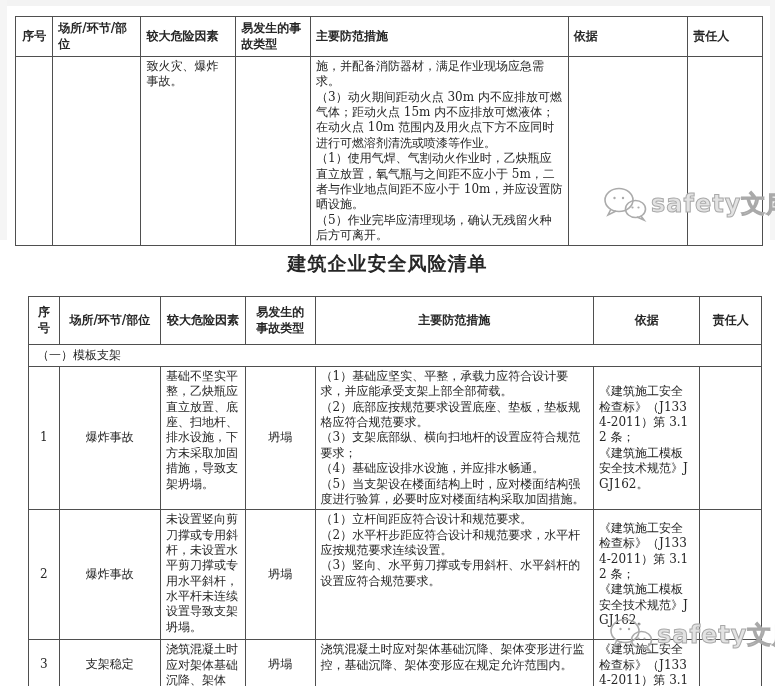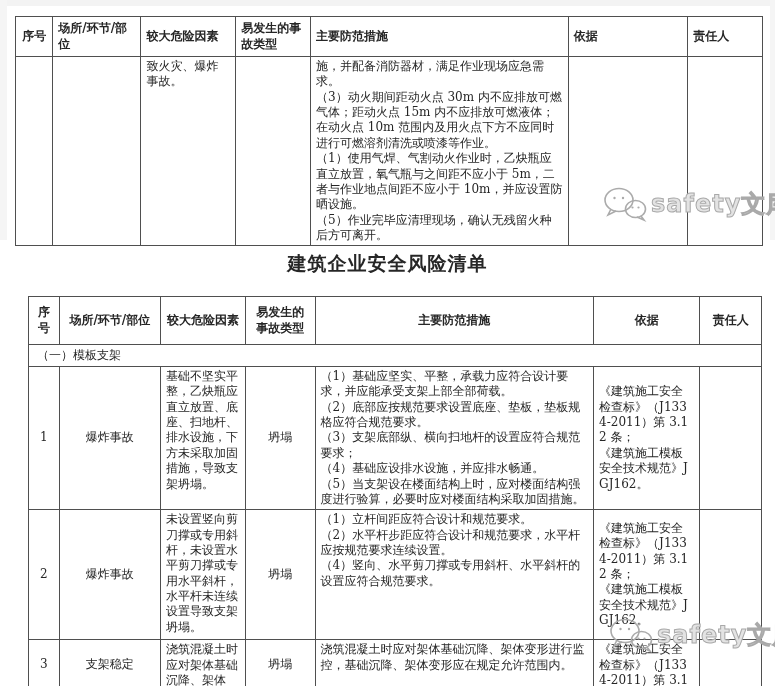--- a/index.html
+++ b/index.html
@@ -146,21 +146,21 @@
       <td></td>
     </tr>
 
     <tr class="row-2">
       <td class="t-center">2</td>
       <td class="t-center">爆炸事故</td>
       <td class="v-top">未设置竖向剪刀撑或专用斜杆，未设置水平剪刀撑或专用水平斜杆，水平杆未连续设置导致支架坍塌。</td>
       <td class="t-center">坍塌</td>
       <td class="v-top pre">（1）立杆间距应符合设计和规范要求。
 （2）水平杆步距应符合设计和规范要求，水平杆应按规范要求连续设置。
-（4）竖向、水平剪刀撑或专用斜杆、水平斜杆的设置应符合规范要求。</td>
+（3）竖向、水平剪刀撑或专用斜杆、水平斜杆的设置应符合规范要求。</td>
       <td class="pre">《建筑施工安全检查标》（J1334-2011）第 3.12 条；
 《建筑施工模板安全技术规范》JGJ162。</td>
       <td></td>
     </tr>
 
     <tr class="row-3">
       <td class="t-center">3</td>
       <td class="t-center">支架稳定</td>
       <td class="v-top">
           <div class="clip">浇筑混凝土时应对架体基础沉降、架体</div>

